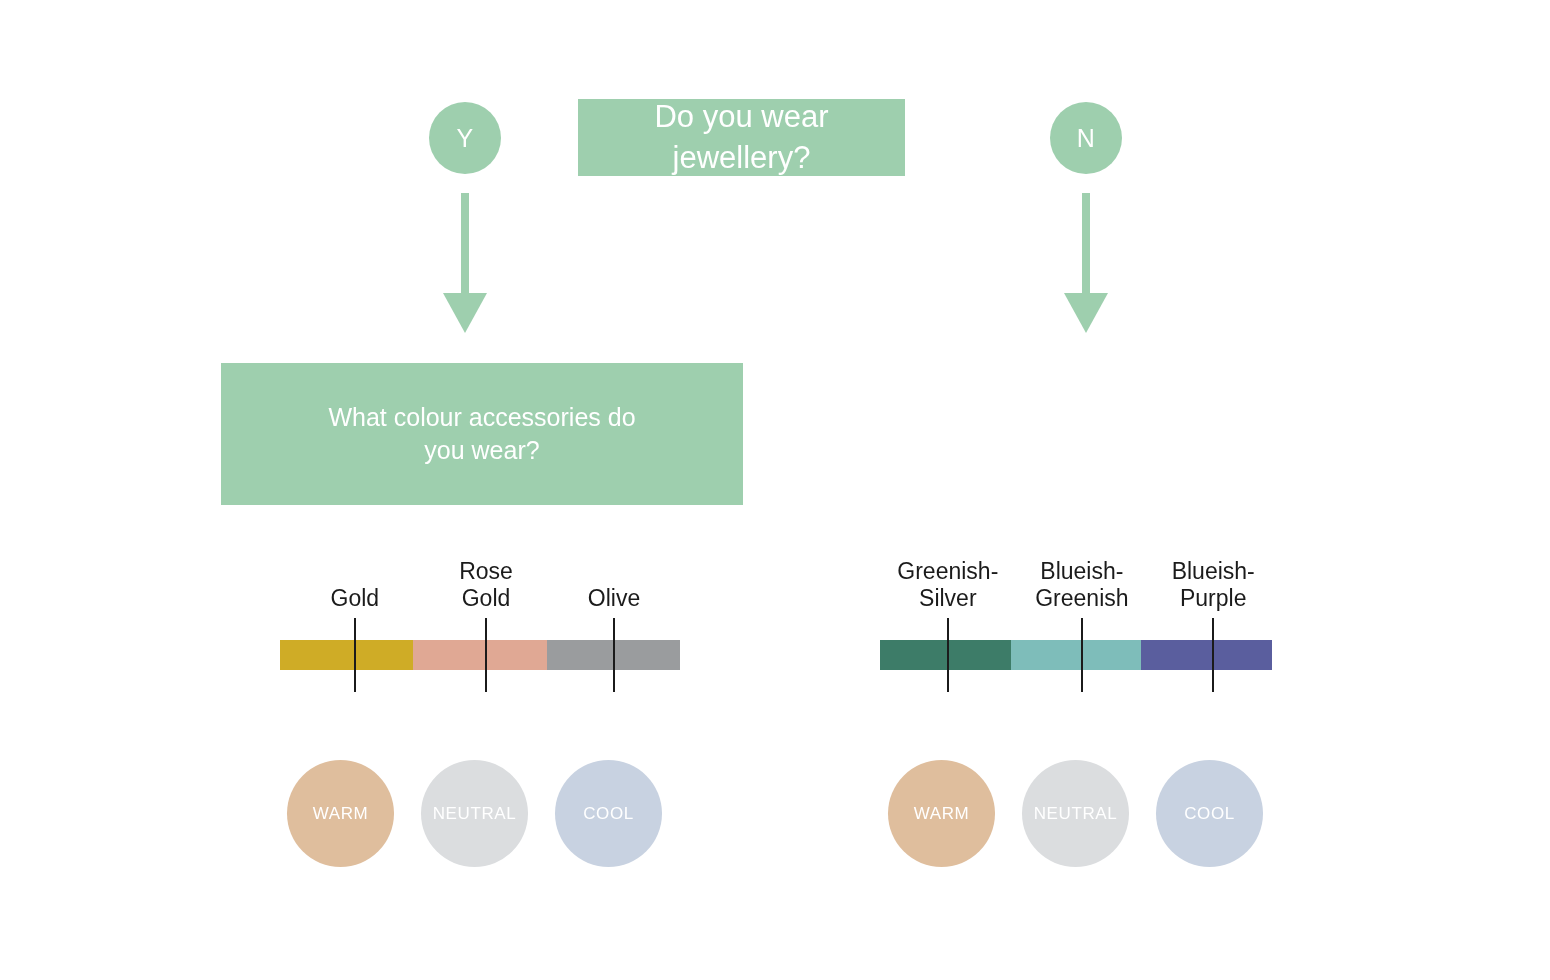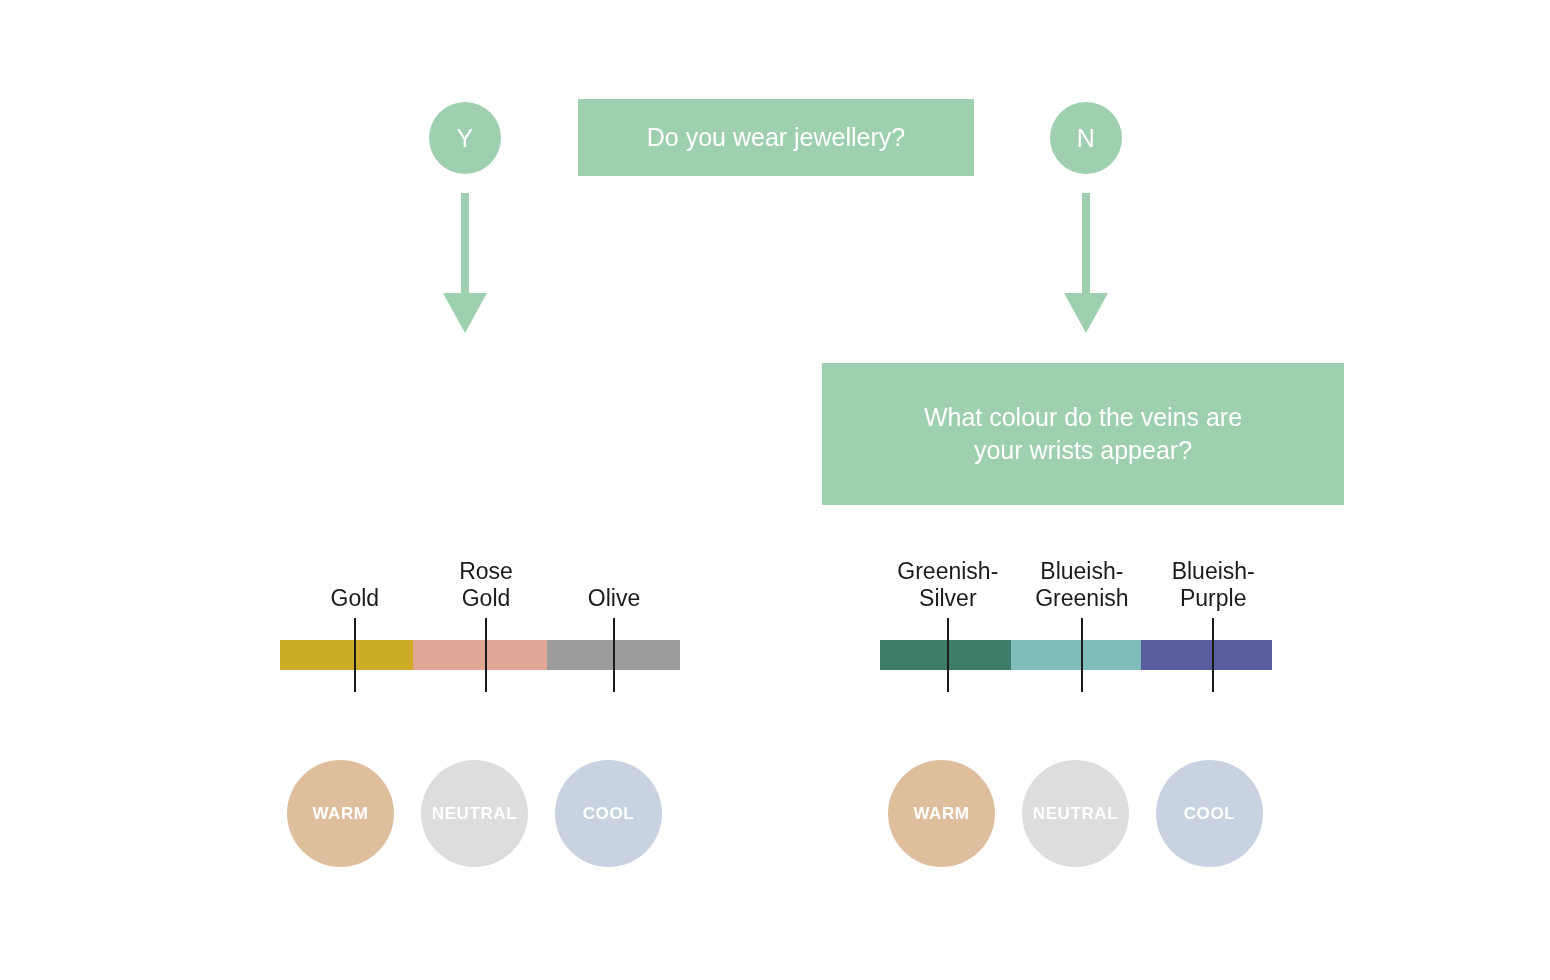--- a/index.html
+++ b/index.html
@@ -50,23 +50,23 @@
     align-items: center;
     justify-content: center;
     text-align: center;
     line-height: 1.32;
     font-family: "Liberation Sans", sans-serif;
     font-weight: 400;
   }
   #question-root {
     left: 578px;
     top: 99px;
-    width: 396px;
+    width: 327px;
     height: 77px;
-    font-size: 25px;
+    font-size: 31px;
   }
   #question-left {
     left: 221px;
     top: 363px;
     width: 522px;
     height: 142px;
     font-size: 25px;
   }
   #question-right {
     left: 822px;
@@ -130,21 +130,21 @@
     width: 107px;
     height: 107px;
     border-radius: 50%;
     display: flex;
     align-items: center;
     justify-content: center;
     color: #ffffff;
     font-size: 17px;
     letter-spacing: 0.6px;
     font-family: "Liberation Sans", sans-serif;
-    font-weight: 700;
+    font-weight: 400;
   }
 </style>
 </head>
 <body>
 
 <div class="canvas">
 
   <div class="decision-circle" id="circle-yes">
     <span>Y</span>
   </div>
@@ -160,25 +160,25 @@
   <svg class="arrow" id="arrow-left" width="60" height="142" viewBox="0 0 60 142">
     <rect x="26" y="0" width="8" height="104" fill="#9ECFAE"></rect>
     <polygon points="8,100 52,100 30,140" fill="#9ECFAE"></polygon>
   </svg>
 
   <svg class="arrow" id="arrow-right" width="60" height="142" viewBox="0 0 60 142">
     <rect x="26" y="0" width="8" height="104" fill="#9ECFAE"></rect>
     <polygon points="8,100 52,100 30,140" fill="#9ECFAE"></polygon>
   </svg>
 
-
-  <div class="question-box" id="question-right">
-    <span class="qtext">What colour do the veins are
-your wrists appear?</span>
-  </div>
+  <div class="question-box" id="question-left">
+    <span class="qtext">What colour accessories do
+you wear?</span>
+  </div>
+
 
   <div class="strip-group" id="strip-group-left">
     <div class="strip-labels">
       <span class="strip-label" style="left:18.7%">Gold</span>
       <span class="strip-label" style="left:51.5%">Rose
 Gold</span>
       <span class="strip-label" style="left:83.5%">Olive</span>
     </div>
     <div class="strip-bar">
       <div class="strip-seg" style="background:#CFAC26"></div>

